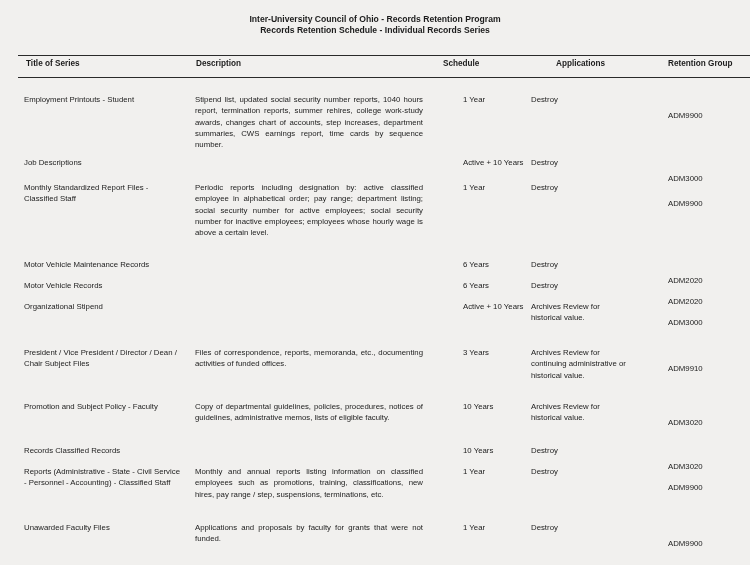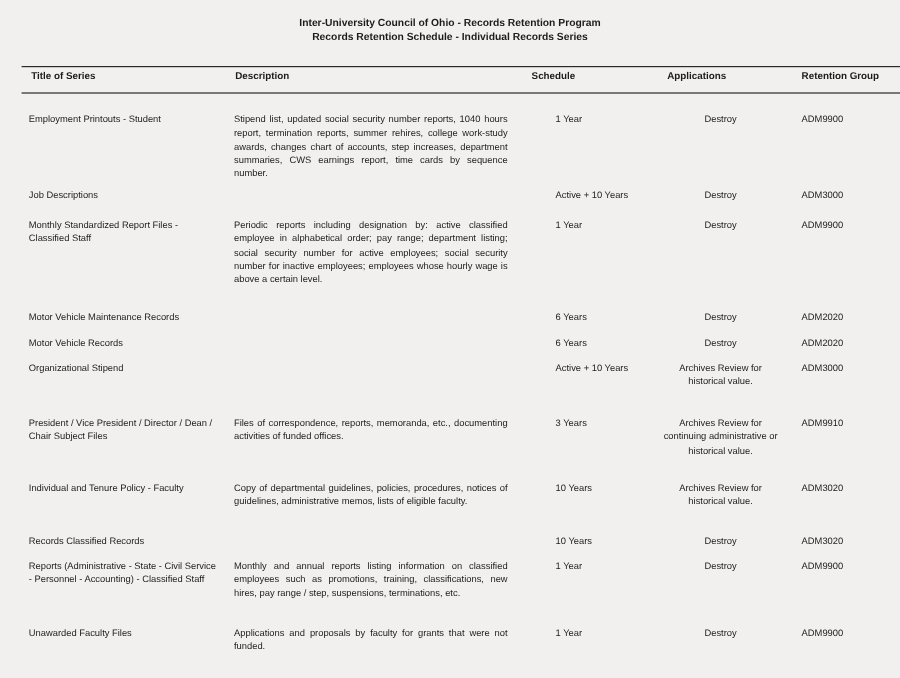--- a/index.html
+++ b/index.html
@@ -21,22 +21,22 @@
   .rule.top { top:55px; }
   .rule.bottom { top:77px; }
   .col-head {
     position:absolute; top:59px; font-size:8.2px; font-weight:bold;
   }
   .row { position:absolute; left:0; width:750px; font-size:7.8px; line-height:11.3px; }
   .cell { position:absolute; top:0; }
   .c-title { left:24px; width:160px; }
   .c-desc { left:195px; width:228px; text-align:justify; }
   .c-ret { left:463px; width:100px; }
-  .c-disp { left:553px; width:95px;text-align:center; }
-  .c-grp { left:668px; width:80px; }
+  .c-disp { left:531px; width:95px; }
+  .c-grp { left:668px; width:80px;margin-top:16px; }
 </style>
 </head>
 <body>
 
 <div class="header">
   <div>Inter-University Council of Ohio - Records Retention Program</div>
   <div>Records Retention Schedule - Individual Records Series</div>
 </div>
 
 <div class="rule top"></div>
@@ -97,21 +97,21 @@
 
 <div class="row" style="top:347px">
   <div class="cell c-title">President / Vice President / Director / Dean / Chair Subject Files</div>
   <div class="cell c-desc">Files of correspondence, reports, memoranda, etc., documenting activities of funded offices.</div>
   <div class="cell c-ret">3 Years</div>
   <div class="cell c-disp">Archives Review for continuing administrative or historical value.</div>
   <div class="cell c-grp">ADM9910</div>
 </div>
 
 <div class="row" style="top:401px">
-  <div class="cell c-title">Individual and Tenure Policy - Faculty</div>
+  <div class="cell c-title">Promotion and Subject Policy - Faculty</div>
   <div class="cell c-desc">Copy of departmental guidelines, policies, procedures, notices of guidelines, administrative memos, lists of eligible faculty.</div>
   <div class="cell c-ret">10 Years</div>
   <div class="cell c-disp">Archives Review for historical value.</div>
   <div class="cell c-grp">ADM3020</div>
 </div>
 
 <div class="row" style="top:445px">
   <div class="cell c-title">Records Classified Records</div>
   <div class="cell c-desc"></div>
   <div class="cell c-ret">10 Years</div>

